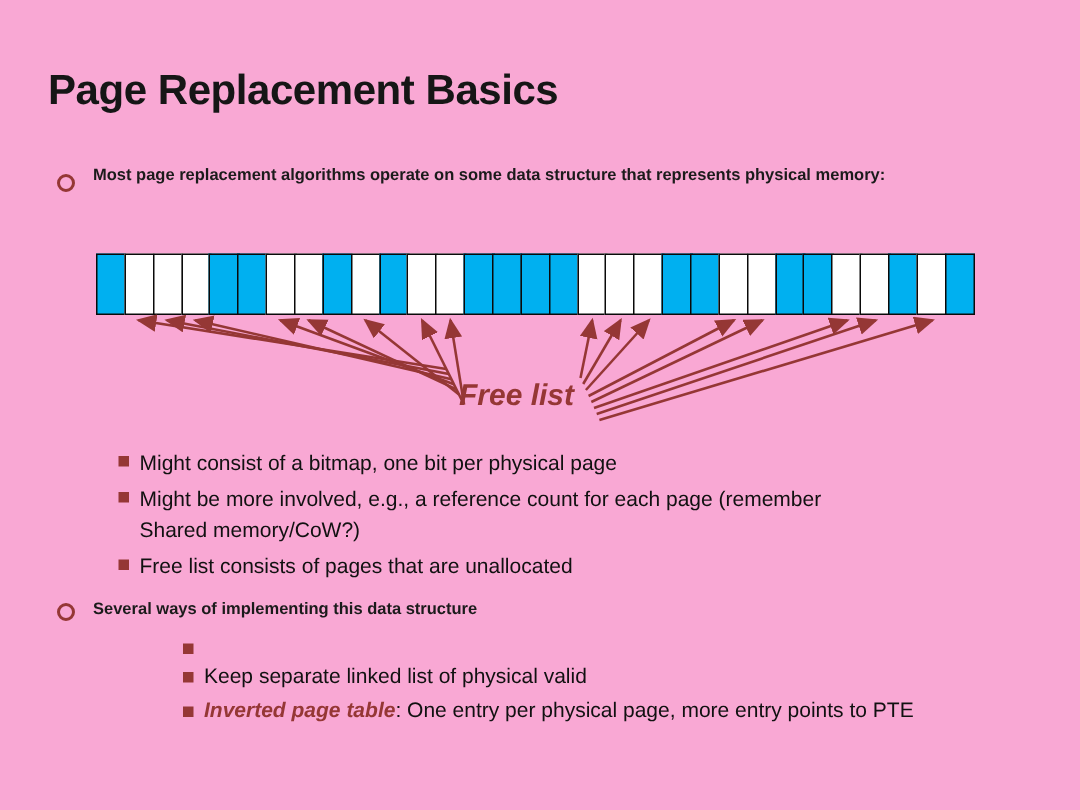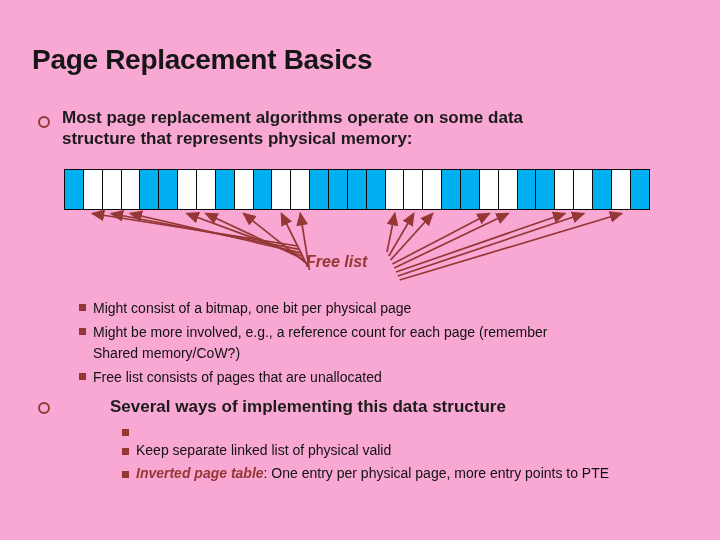--- a/index.html
+++ b/index.html
@@ -23,36 +23,36 @@
   }
   .lvl1-marker{
     position:absolute;width:8px;height:8px;
     border:2.2px solid var(--maroon);border-radius:50%;
     background:transparent;
   }
   .m1{left:38px;top:116px;}
   .m2{left:38px;top:402px;}
   .lvl1-text{
     position:absolute;left:62px;
-    font-size:17px;font-weight:bold;line-height:21px;
+    font-size:11px;font-weight:bold;line-height:21px;
   }
   .t1{top:107px;width:535px;}
-  .t2{top:396px;width:600px;margin-left:48px;}
+  .t2{top:396px;width:600px;}
   .membar{
     position:absolute;left:64px;top:169px;width:586px;height:41px;
     display:flex;
   }
   .cell{flex:1;border:1.5px solid #0a0a0a;}
   .cell + .cell{margin-left:-1.5px;}
   .cell.alloc{background:var(--blue);}
   .cell.free{background:#ffffff;}
   .arrows{position:absolute;left:0;top:0;width:720px;height:540px;pointer-events:none;}
   .freelist{
     position:absolute;left:306px;top:253px;
-    font-size:16px;font-weight:bold;font-style:italic;
+    font-size:20px;font-weight:bold;font-style:italic;
     color:var(--maroon);
   }
   .sublist{position:absolute;}
   .s1{left:79px;top:298px;width:560px;}
   .s2{left:122px;top:423px;width:580px;}
   .subitem{display:flex;align-items:flex-start;margin-bottom:3px;}
   .s2 .subitem{margin-bottom:6px;}
   .sq{
     flex:0 0 auto;width:7px;height:7px;background:var(--maroon);
     margin-top:6px;margin-right:7px;

